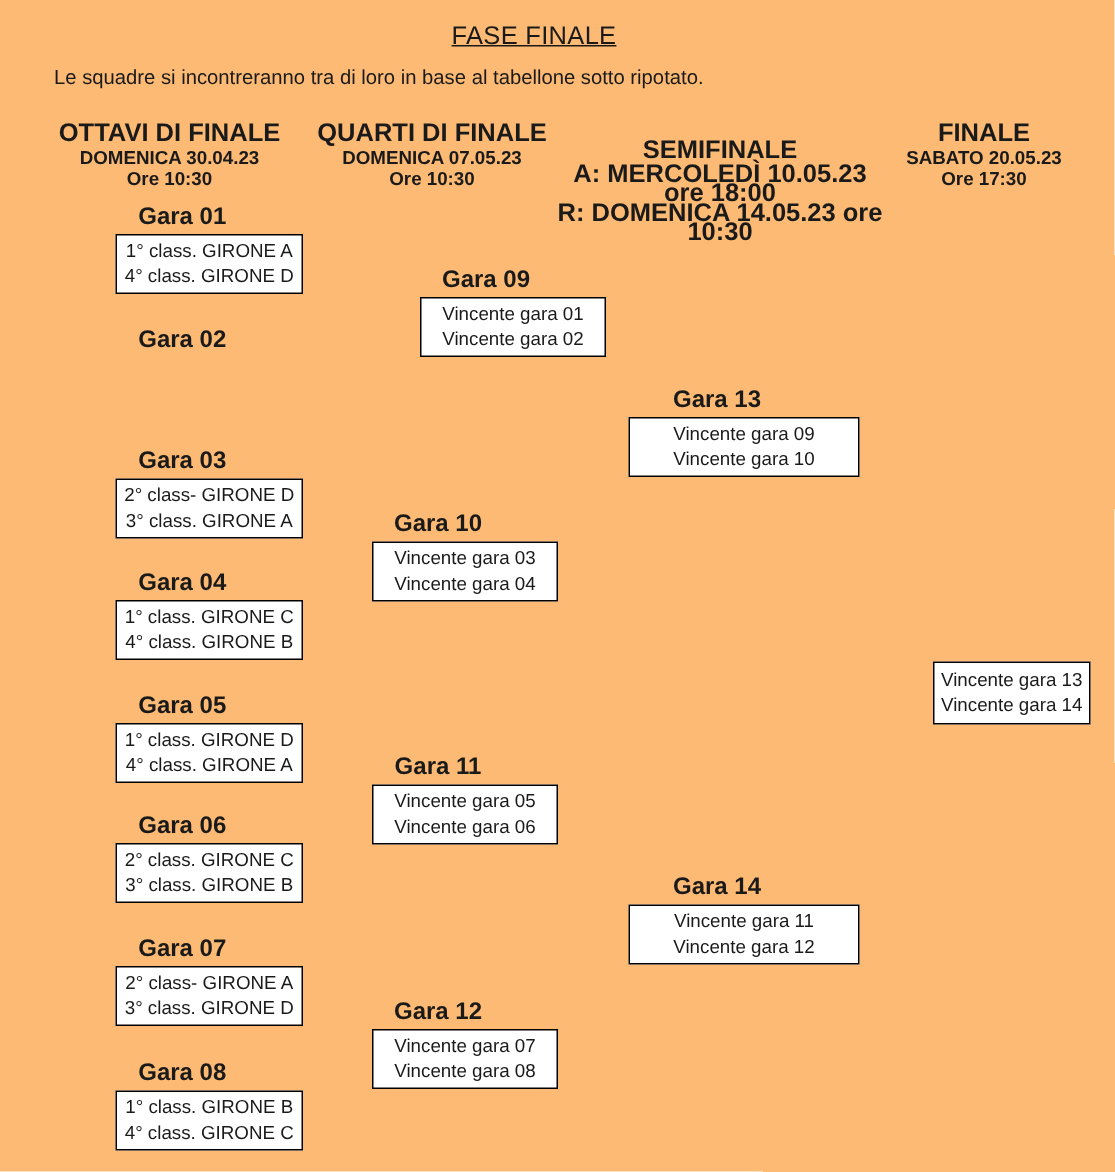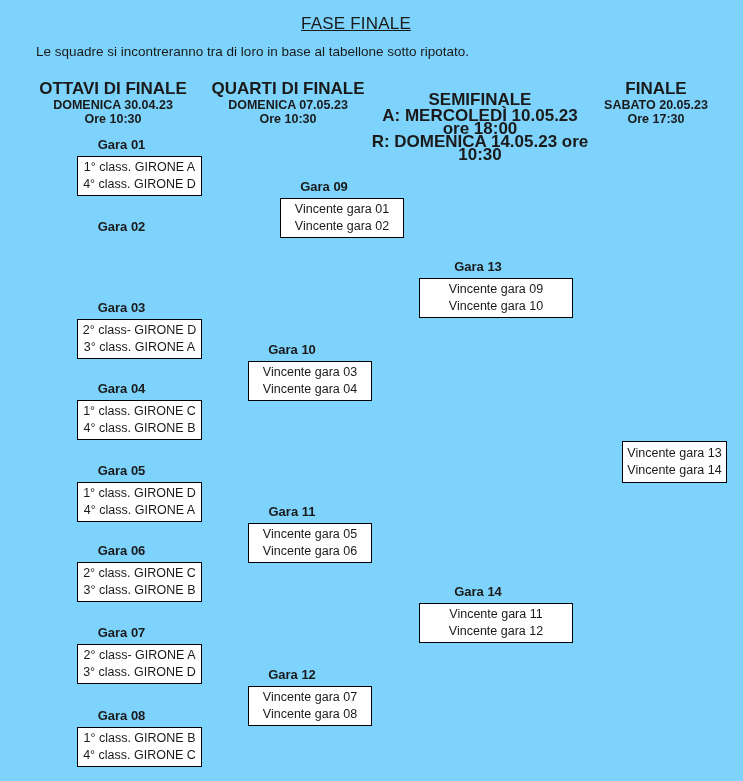--- a/index.html
+++ b/index.html
@@ -4,21 +4,21 @@
 <style>
   html, body {
     margin: 0;
     padding: 0;
     background: #ffffff;
   }
   #page {
     position: relative;
     width: 743px;
     height: 781px;
-    background: #7dd3fc;
+    background: #fdba74;
     font-family: "Liberation Sans", "DejaVu Sans", sans-serif;
     color: #1a1a1a;
     overflow: hidden;
   }
   .doc-title {
     position: absolute;
     top: 14px;
     left: 0;
     width: 712px;
     text-align: center;
@@ -48,21 +48,21 @@
   }
   .round-sub.small {
     font-size: 17px;
     line-height: 13px;
   }
   .match {
     position: absolute;
     text-align: center;
   }
   .match-label {
-    font-size: 13px;
+    font-size: 16px;
     font-weight: bold;
     line-height: 14px;
     margin-bottom: 4px;
   }
   .match-box {
     border: 1.5px solid #000000;
     height: 40px;
     box-sizing: border-box;
     display: flex;
     flex-direction: column;

